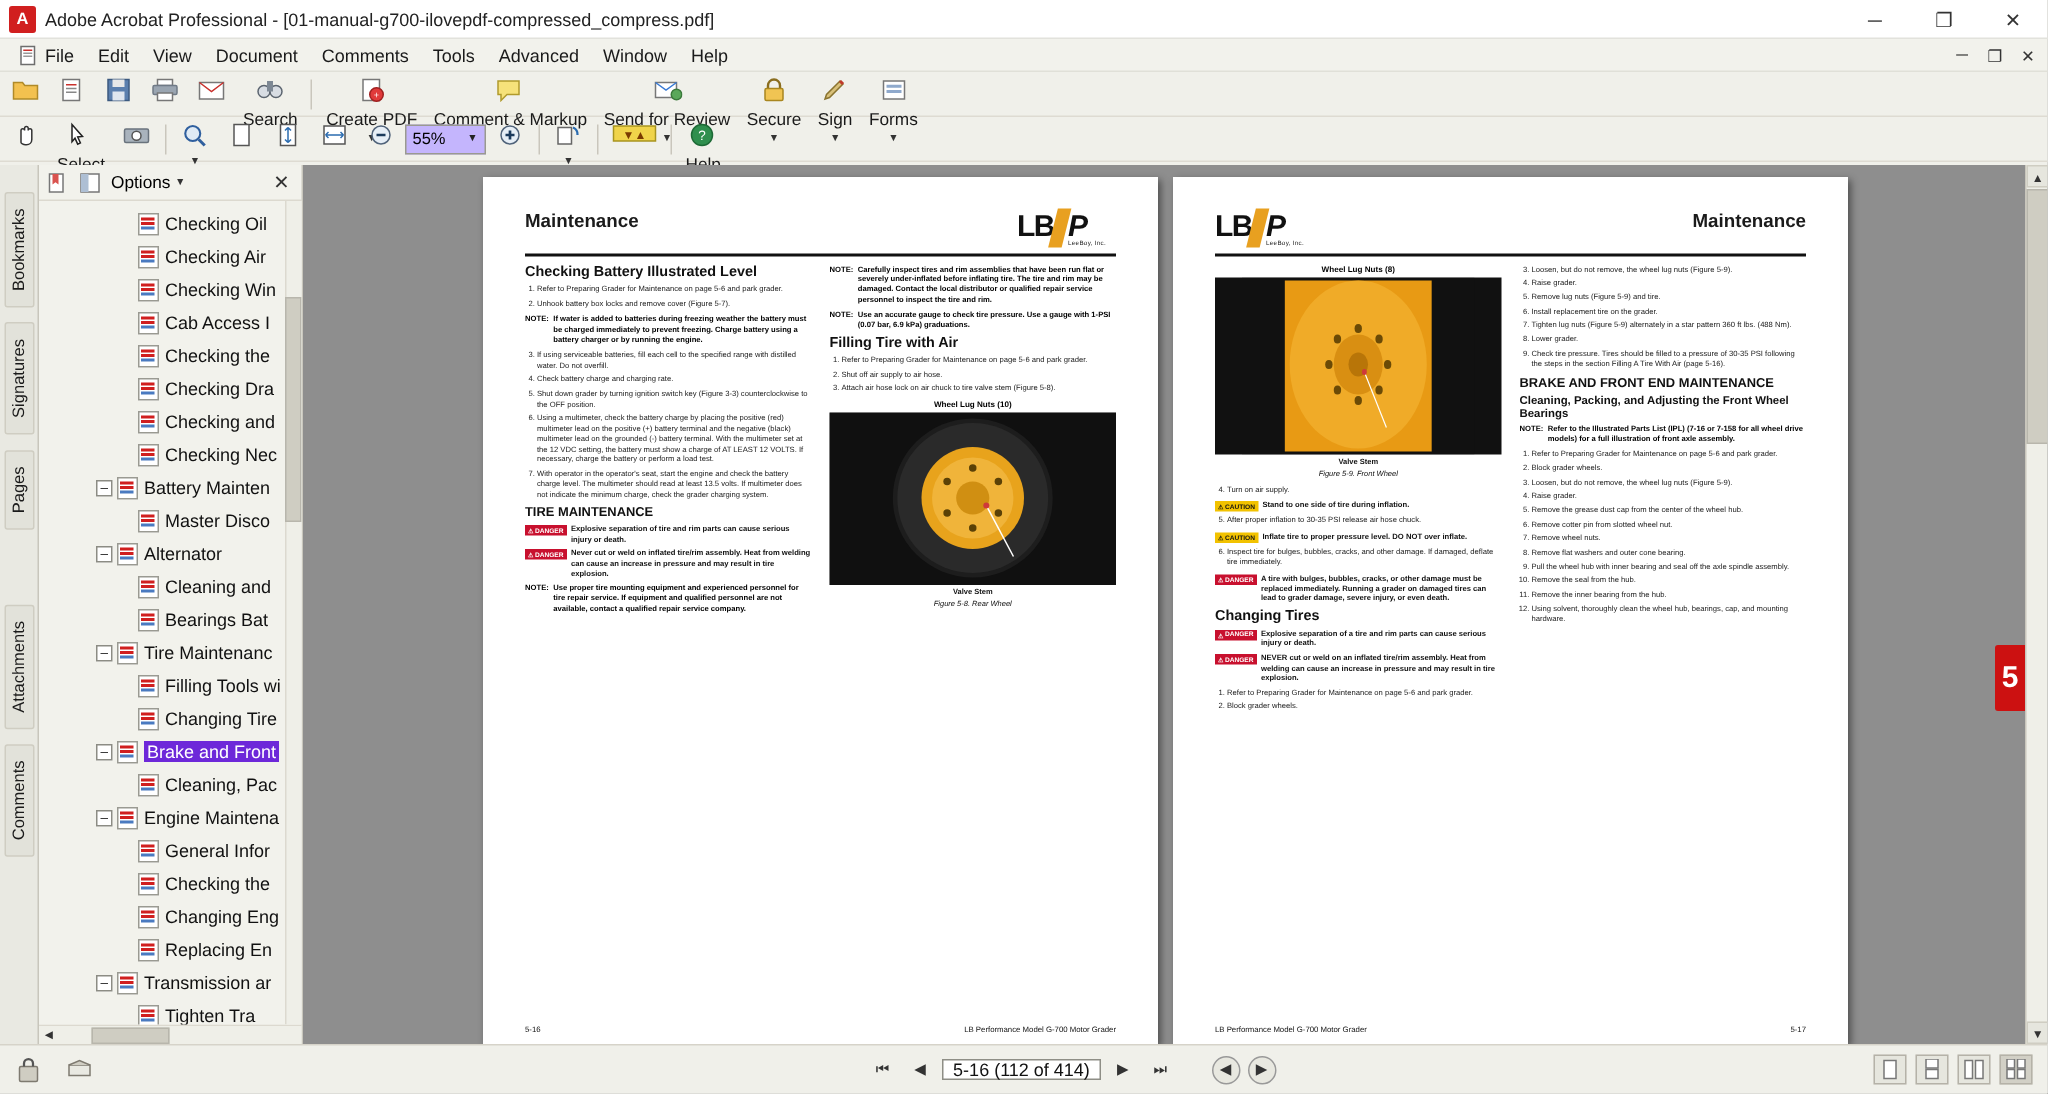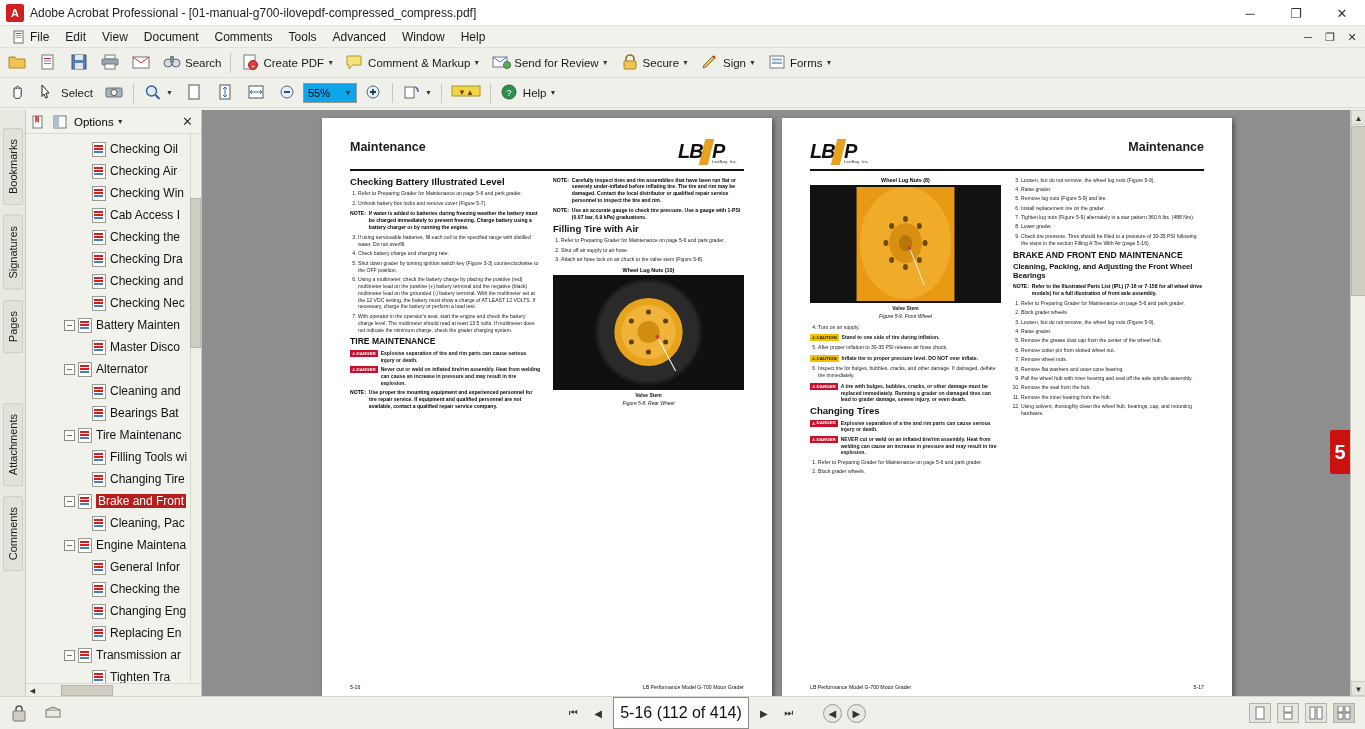--- a/index.html
+++ b/index.html
@@ -41,29 +41,29 @@
              font-size: 11px; color: #333; }
 
   
   .toolbar {
     height: 30px; background: #f0f0ea; display: flex; align-items: center;
     padding: 0 2px; border-bottom: 1px solid #dedbd2; gap: 1px;
   }
   .tb-item {
     height: 26px; display: flex; align-items: center; gap: 3px;
     padding: 0 4px; border: 1px solid transparent; border-radius: 2px;
-    font-size: 11.5px; color: #1a1a1a; white-space: nowrap;
+    font-size: 11.5px; color: #1a1a1a; white-space: nowrap; flex-direction: column;
   }
   .tb-sep { width: 1px; height: 20px; background: #c9c6bc; margin: 0 3px; }
   .caret { font-size: 7px; color: #333; line-height: 1; }
   .ico { width: 20px; height: 20px; display: inline-block; position: relative; }
 
   .zoombox {
     display: flex; align-items: center; height: 20px; border: 1px solid #9a9a90;
-    background: #0ea5e9; padding: 0 2px 0 4px; font-size: 11px; min-width: 54px;
+    background: #c4b5fd; padding: 0 2px 0 4px; font-size: 11px; min-width: 54px;
   }
   .zoombox .val { flex: 1; }
   .zoombox .dd { width: 12px; text-align: center; font-size: 7px; color: #222; }
 
   
   .workspace { position: absolute; left: 0; top: 110px; right: 0; bottom: 33px; display: flex; }
 
   
   .vtabs { width: 26px; background: #e9e9e2; border-right: 1px solid #c8c6bc;
            display: flex; flex-direction: column; align-items: center; padding-top: 18px; }
@@ -82,41 +82,41 @@
   .bm-head .x { margin-left: auto; font-size: 13px; color: #333; padding-right: 4px; }
   .bm-body { flex: 1; overflow: hidden; position: relative; background: #f2f2ec; padding-top: 4px; }
   .bm-row { display: flex; align-items: center; height: 22px; font-size: 12px; color: #111; white-space: nowrap; }
   .bm-row .exp { width: 11px; height: 11px; border: 1px solid #8c8c84; background: #fff;
                  font-size: 9px; line-height: 9px; text-align: center; margin-right: 3px; color: #222; }
   .bm-row .exp.none { border: none; background: transparent; }
   .bm-ico { width: 14px; height: 15px; margin-right: 4px; position: relative; flex: none; }
   .bm-ico:before { content: ""; position: absolute; inset: 0; background: #fff; border: 1px solid #9a9a92; }
   .bm-ico:after { content: ""; position: absolute; left: 2px; top: 3px; width: 9px; height: 2px;
                   background: #d01f1f; box-shadow: 0 3px 0 #d01f1f, 0 6px 0 #4a7ac0; }
-  .bm-label.sel { background: #b91c1c; color: #fff; padding: 0 2px; }
+  .bm-label.sel { background: #6d28d9; color: #fff; padding: 0 2px; }
   .bm-scroll { position: absolute; right: 0; top: 0; width: 11px; height: 100%; background: #efefe8; border-left: 1px solid #dcd9cf; }
   .bm-thumb { position: absolute; right: 0; top: 64px; width: 11px; height: 150px; background: #cfcdc2; border: 1px solid #b8b6ac; }
   .bm-hscroll { height: 13px; background: #efefe8; border-top: 1px solid #dcd9cf; display: flex; align-items: center; }
   .bm-hthumb { width: 52px; height: 11px; background: #cfcdc2; border: 1px solid #b8b6ac; margin-left: 22px; }
   .hsb-arrow { width: 13px; height: 13px; font-size: 7px; text-align: center; line-height: 13px; color: #333; }
 
   
   .docarea { flex: 1; background: #8e8e8e; position: relative; overflow: hidden; }
   .page {
     position: absolute; top: 8px; width: 450px; height: 578px; background: #fff;
     box-shadow: 2px 2px 5px rgba(0,0,0,.45);
   }
   .page.left { left: 120px; }
   .page.right { left: 580px; }
   .pg-inner { position: absolute; left: 28px; right: 28px; top: 22px; bottom: 18px; }
 
   .pg-head { display: flex; align-items: flex-start; justify-content: space-between; }
   .pg-title { font-size: 12.5px; font-weight: bold; color: #1b1b1b; font-family: "Liberation Sans", sans-serif; }
   .logo { width: 66px; height: 26px; position: relative; }
-  .logo .lb { position: absolute; left: 0; top: 0; font-size: 20px; font-weight: bold; font-style: italic; color: #111; letter-spacing: -1px; text-align: right; }
+  .logo .lb { position: absolute; left: 0; top: 0; font-size: 20px; font-weight: bold; color: #111; letter-spacing: -1px; text-align: right; }
   .logo .slash { position: absolute; left: 24px; top: -1px; width: 9px; height: 26px; background: #e8a020; transform: skewX(-14deg); }
   .logo .p { position: absolute; left: 34px; top: 0; font-size: 20px; font-weight: bold; font-style: italic; color: #111; }
   .logo .sub { position: absolute; left: 34px; top: 19px; font-size: 4.2px; color: #222; letter-spacing: .2px; }
   .hr { height: 1.5px; background: #111; margin: 3px 0 6px 0; }
 
   .cols { display: flex; gap: 12px; }
   .col { width: 50%; }
   h3.sec { font-size: 9.6px; font-weight: bold; margin: 0 0 3px 0; color: #111; line-height: 1.12; }
   ol.num { margin: 0 0 4px 0; padding-left: 8px; }
   ol.num li { margin-bottom: 2.5px; font-size: 5.1px; line-height: 1.35; color: #1a1a1a; }
@@ -160,22 +160,22 @@
   
   .statusbar {
     position: absolute; left: 0; right: 0; bottom: 0; height: 33px; background: #f0f0ea;
     border-top: 1px solid #d6d3c9; display: flex; align-items: center;
   }
   .sb-left { display: flex; align-items: center; gap: 12px; padding-left: 8px; width: 180px; }
   .sb-center { flex: 1; display: flex; align-items: center; justify-content: center; gap: 5px; }
   .sb-right { display: flex; align-items: center; gap: 6px; padding-right: 10px; }
   .navbtn { width: 20px; height: 20px; display: flex; align-items: center; justify-content: center; font-size: 10px; color: #333; }
   .pagefield {
-    height: 32px; border: 1px solid #8e8e86; background: #fff; padding: 0 6px;
-    display: flex; align-items: center; font-size: 16px; color: #111;
+    height: 14px; border: 1px solid #8e8e86; background: #fff; padding: 0 6px;
+    display: flex; align-items: center; font-size: 12px; color: #111;
   }
   .roundbtn { width: 19px; height: 19px; border-radius: 50%; border: 1px solid #999; background: #e8e8e0;
               display: flex; align-items: center; justify-content: center; font-size: 10px; color: #333; }
   .viewbtn { width: 22px; height: 20px; border: 1px solid #b5b2a8; background: #e6e6de;
              display: flex; align-items: center; justify-content: center; }
   .viewbtn.active { background: #d2d0c6; }
   .sb-icon { width: 22px; height: 22px; display: flex; align-items: center; justify-content: center; }
 </style>
 </head>
 <body>

